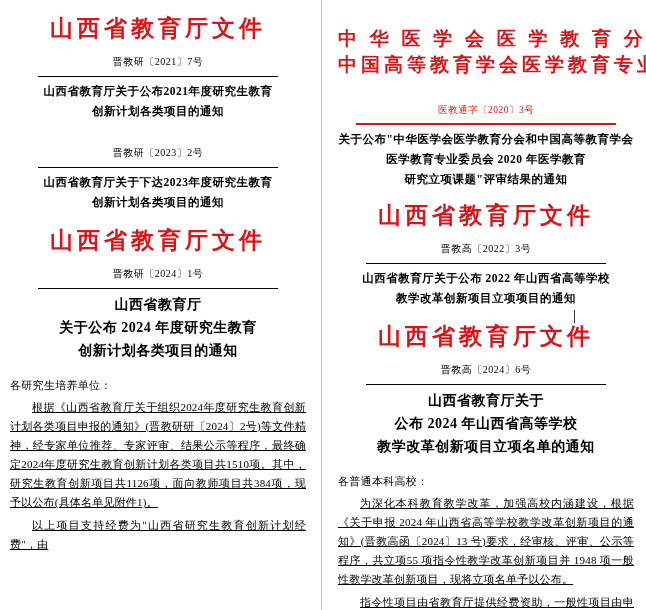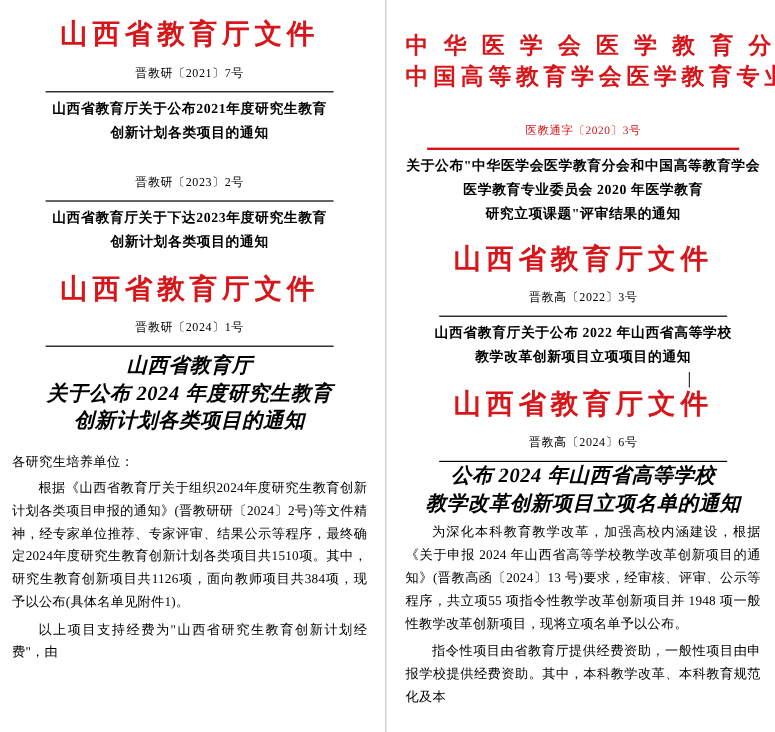--- a/index.html
+++ b/index.html
@@ -89,39 +89,39 @@
 
   .main-title {
     text-align: center;
     font-weight: bold;
     font-size: 11.5px;
     line-height: 20px;
     margin-top: 4px;
     letter-spacing: 0.5px;
   }
   .main-title.lg {
-    font-size: 17px;
+    font-size: 14px;
     line-height: 23px;
-    font-style: italic;
   }
 
   .recipient {
     font-size: 11px;
     line-height: 18px;
     margin-top: 14px;
     letter-spacing: 0.3px;
   }
 
   .para {
     font-size: 11px;
     line-height: 19px;
     text-align: justify;
     text-justify: inter-ideograph;
     margin-top: 4px;
     letter-spacing: 0.2px;
+    text-decoration: underline;
   }
   .para.indent {
     text-indent: 22px;
   }
 
   .spacer-sm { height: 14px; }
 
   .cursor-mark {
     position: absolute;
     left: 574px;
@@ -198,22 +198,24 @@
       <div class="main-title">山西省教育厅关于公布 2022 年山西省高等学校</div>
       <div class="main-title" style="margin-top:0">教学改革创新项目立项项目的通知</div>
     </div>
 
     <div style="height:14px"></div>
 
     <div class="doc">
       <div class="red-title big">山西省教育厅文件</div>
       <div class="doc-number">晋教高〔2024〕6号</div>
       <div class="rule"></div>
+      <div class="main-title lg">山西省教育厅关于</div>
       <div class="main-title lg" style="margin-top:0">公布 2024 年山西省高等学校</div>
       <div class="main-title lg" style="margin-top:0">教学改革创新项目立项名单的通知</div>
+      <div class="recipient">各普通本科高校：</div>
       <div class="para indent">为深化本科教育教学改革，加强高校内涵建设，根据《关于申报 2024 年山西省高等学校教学改革创新项目的通知》(晋教高函〔2024〕13 号)要求，经审核、评审、公示等程序，共立项55 项指令性教学改革创新项目并 1948 项一般性教学改革创新项目，现将立项名单予以公布。</div>
       <div class="para indent">指令性项目由省教育厅提供经费资助，一般性项目由申报学校提供经费资助。其中，本科教学改革、本科教育规范化及本</div>
     </div>
 
   </div>
 
   <div class="cursor-mark"></div>
 
 </div>
 

